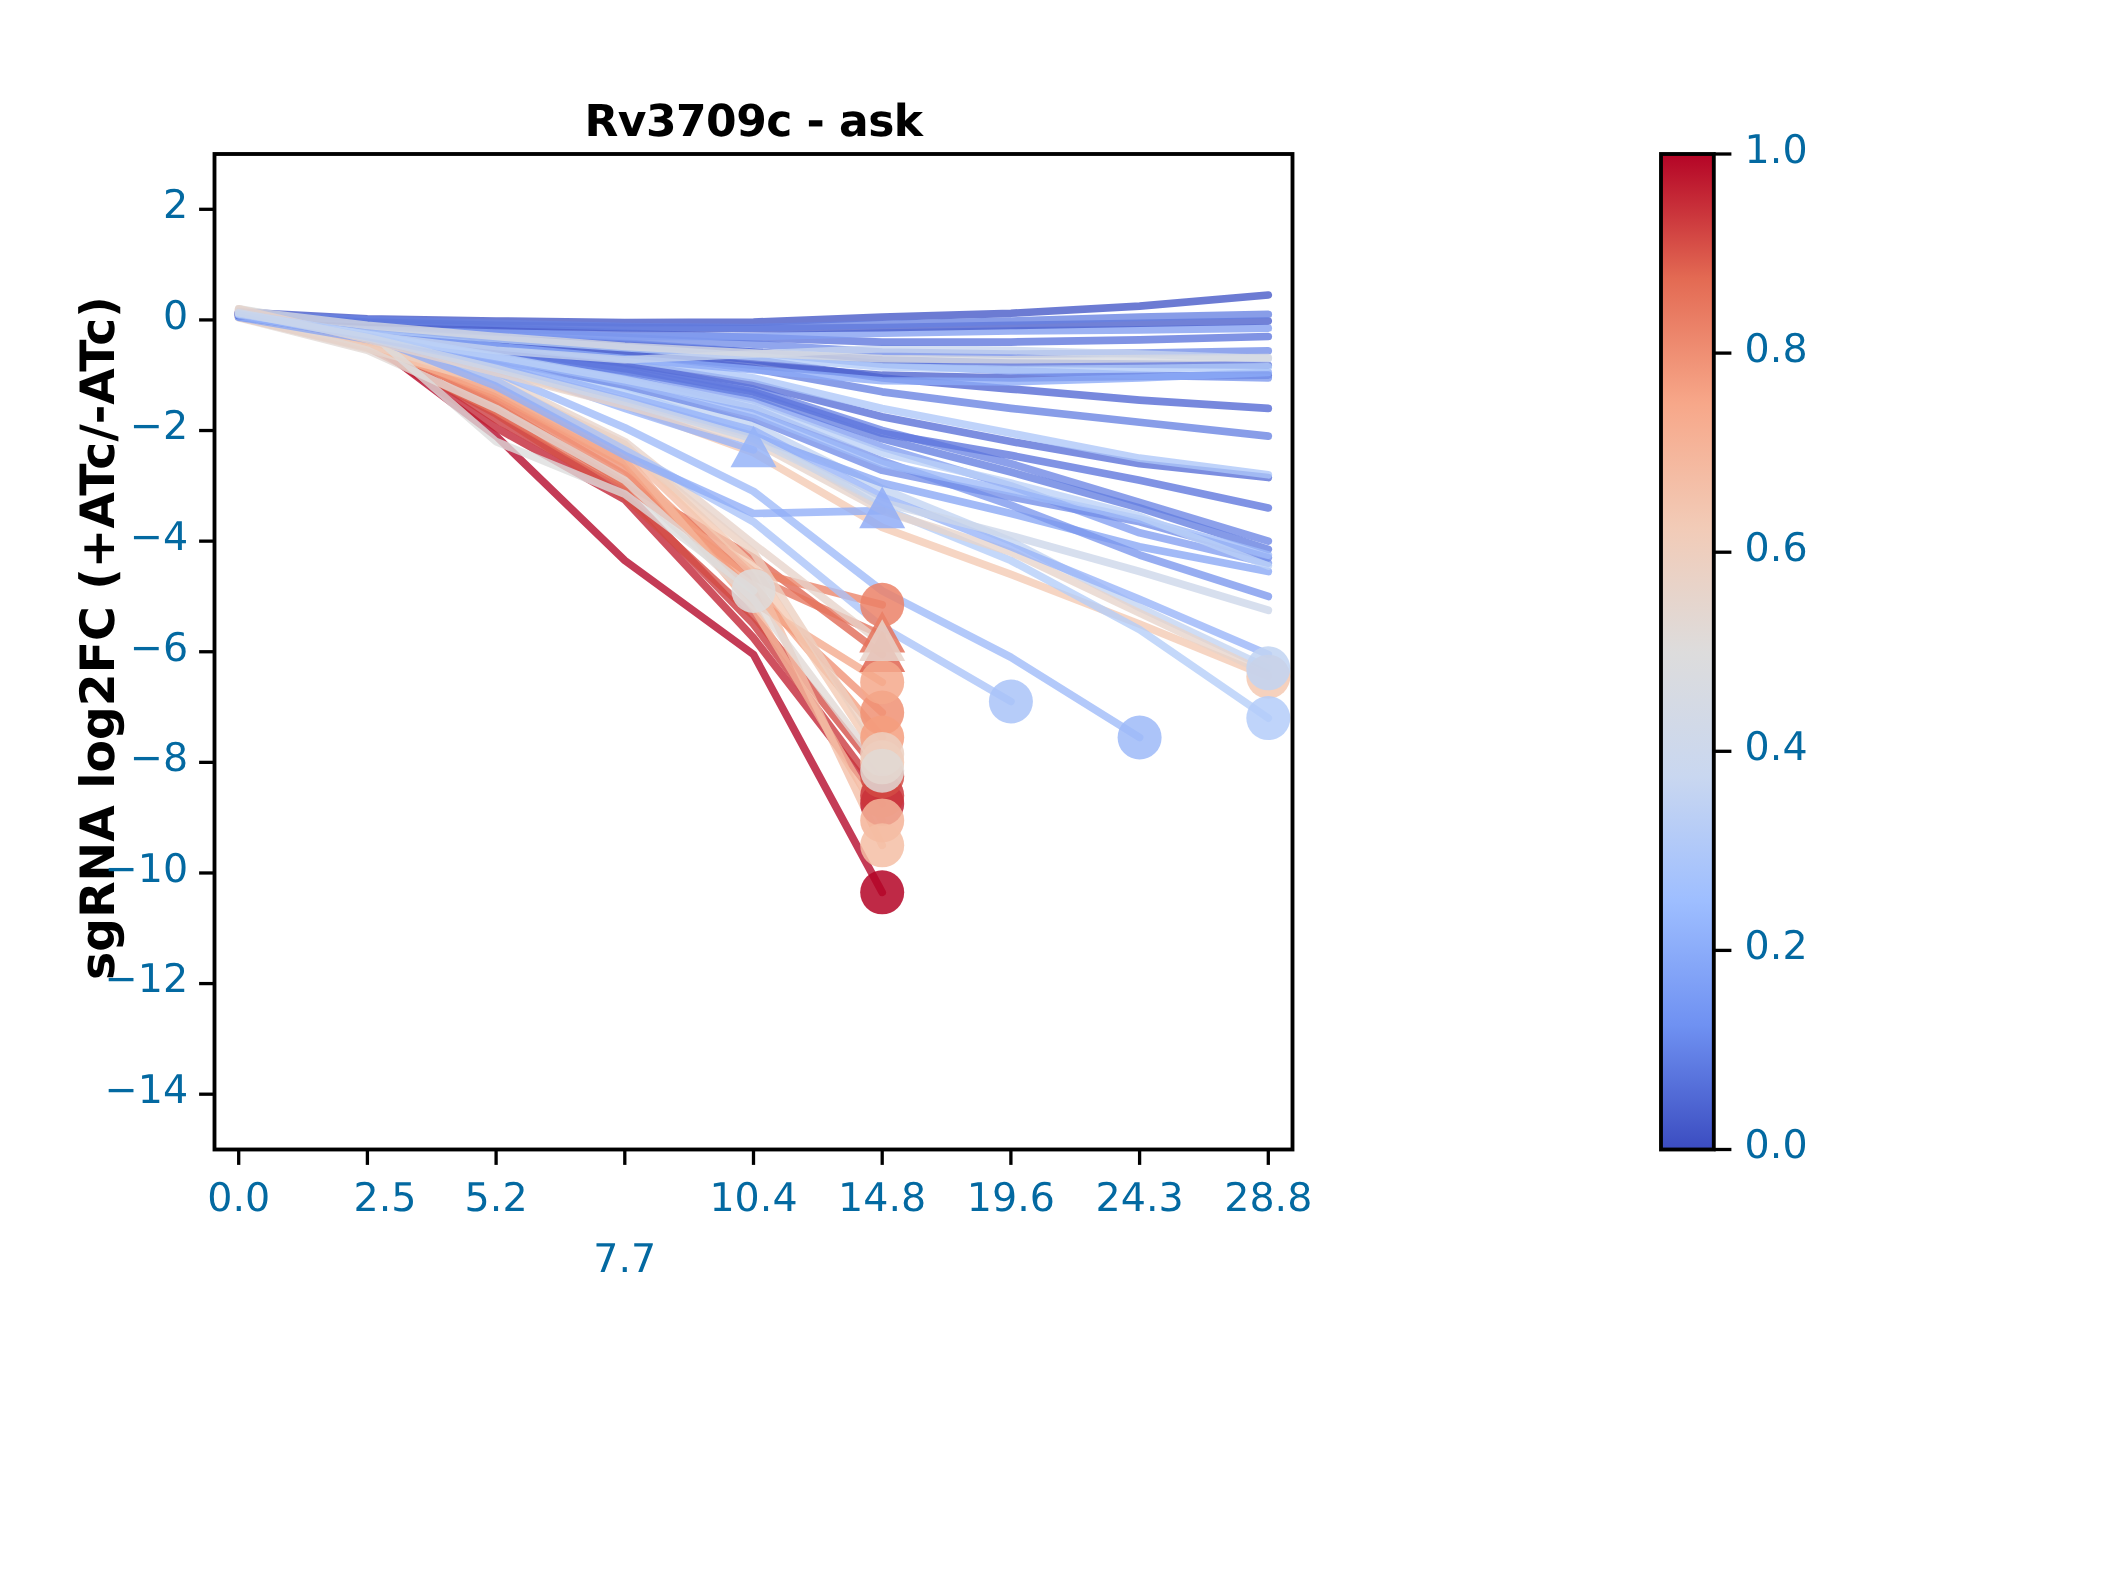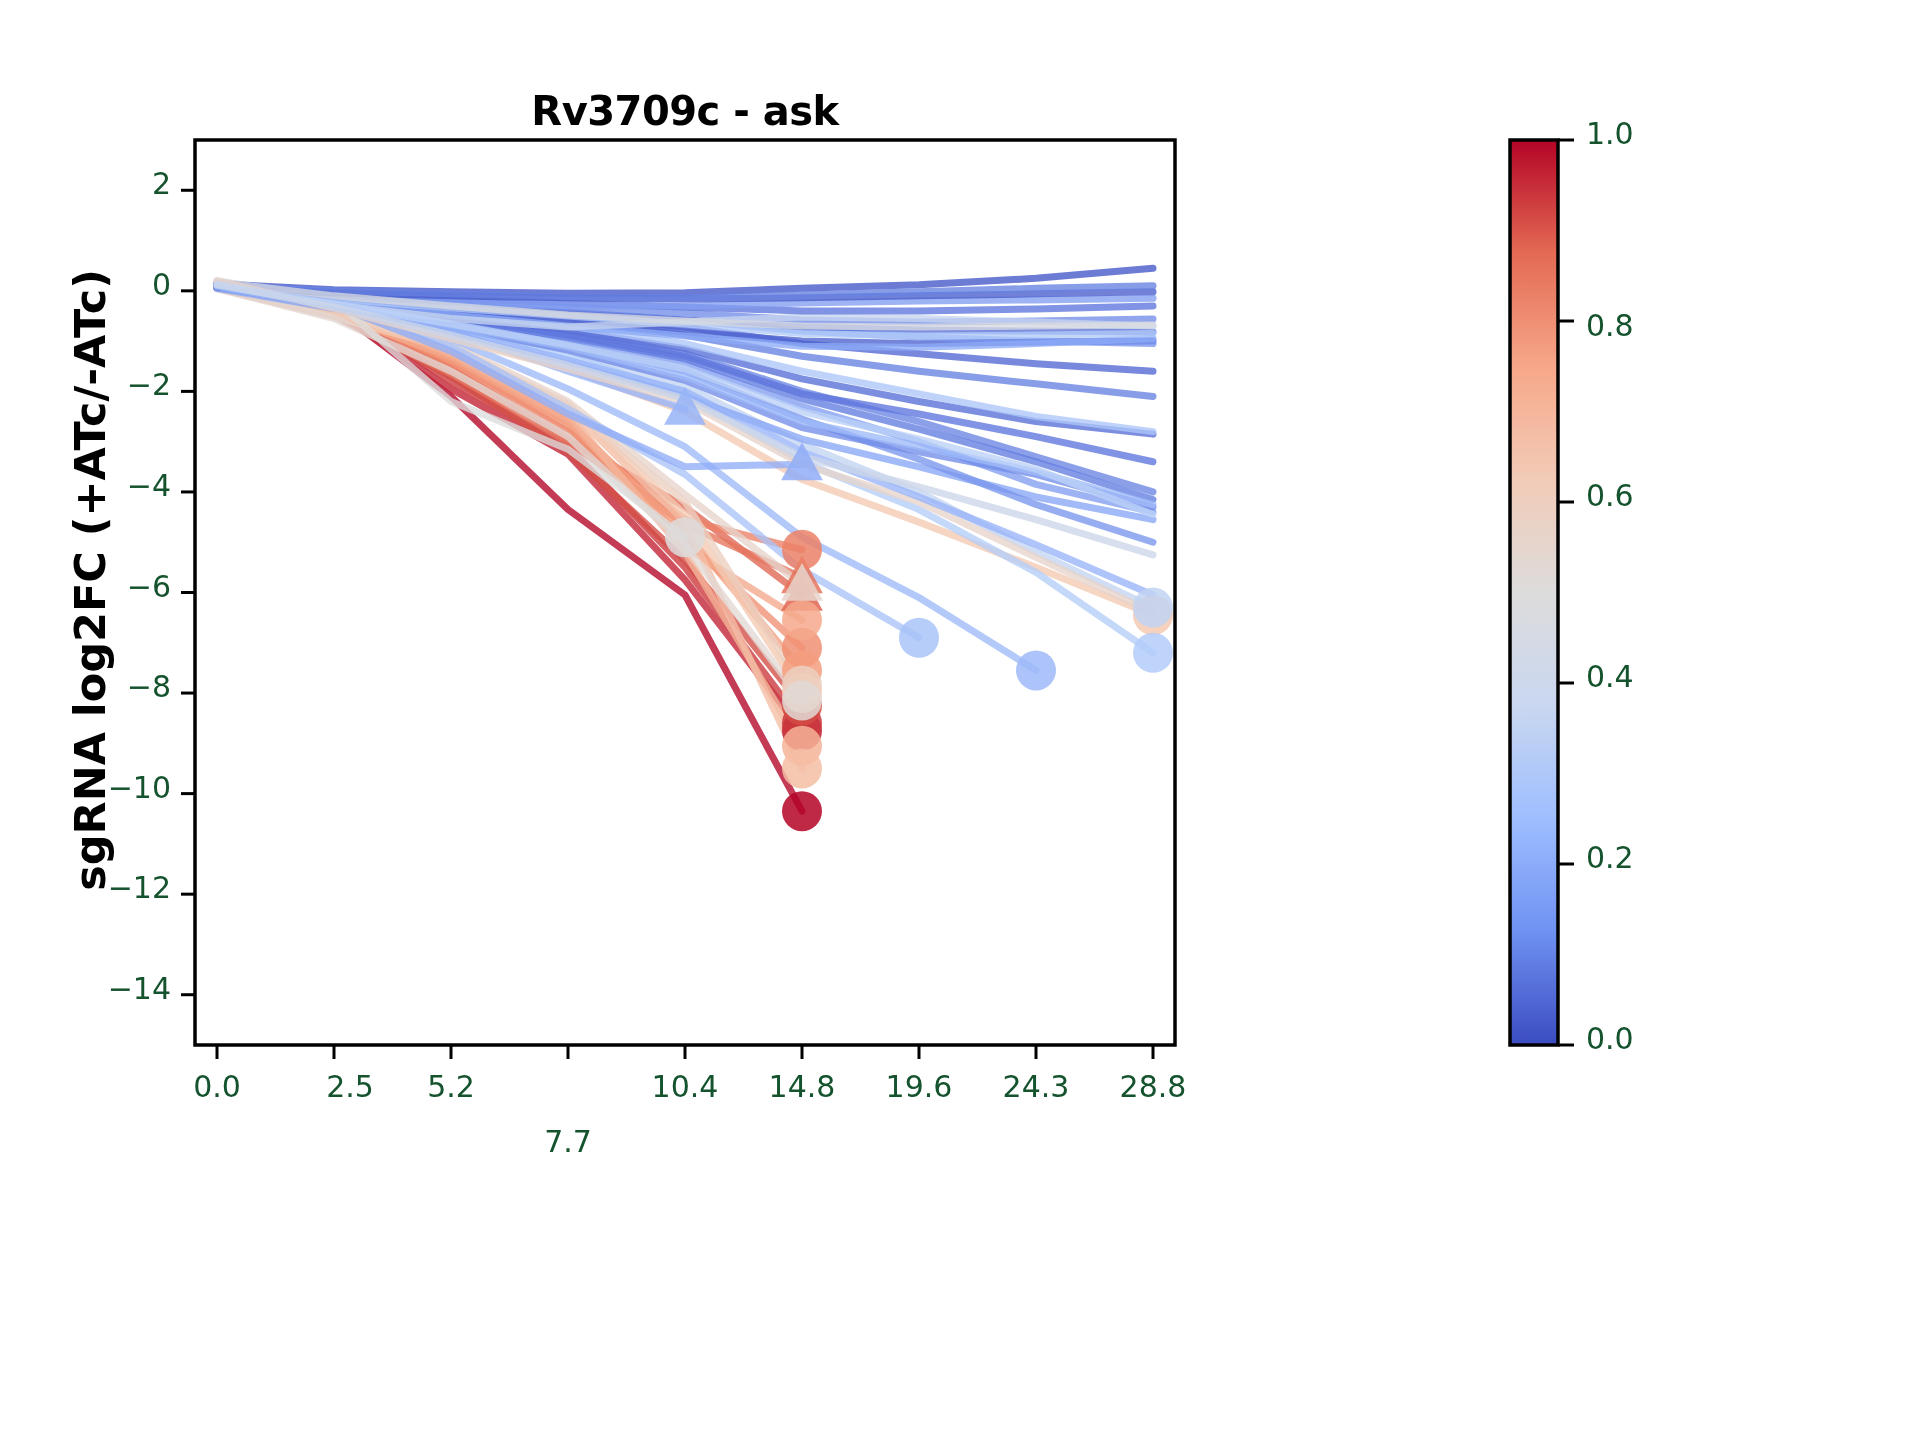--- a/index.html
+++ b/index.html
@@ -55,22 +55,22 @@
     top: 1350px;
     width: 980px;
     text-align: center;
     font-size: 46px;
     font-weight: bold;
     color: #000000;
     font-family: "DejaVu Sans", sans-serif;
   }
   .tick-label {
     position: absolute;
-    font-size: 30px;
-    color: #14532d;
+    font-size: 36px;
+    color: #0369a1;
     font-family: "DejaVu Sans", sans-serif;
     white-space: nowrap;
   }
   .ytick-label { text-align: right; }
   .xtick-label { text-align: center; }
   .cbtick-label { text-align: left; }
 </style>
 </head>
 <body>
 
@@ -234,17 +234,17 @@
       <div class="tick-label xtick-label" style="left: 712px; top: 1069px; width: 180px;">14.8</div>
       <div class="tick-label xtick-label" style="left: 829px; top: 1069px; width: 180px;">19.6</div>
       <div class="tick-label xtick-label" style="left: 946px; top: 1069px; width: 180px;">24.3</div>
       <div class="tick-label xtick-label" style="left: 1063px; top: 1069px; width: 180px;">28.8</div>
     </div>
   <div id="cbtick-layer">
       <div class="tick-label cbtick-label" style="left: 1586px; top: 1021px;">0.0</div>
       <div class="tick-label cbtick-label" style="left: 1586px; top: 840px;">0.2</div>
       <div class="tick-label cbtick-label" style="left: 1586px; top: 659px;">0.4</div>
       <div class="tick-label cbtick-label" style="left: 1586px; top: 478px;">0.6</div>
-      <div class="tick-label cbtick-label" style="left: 1586px; top: 308px;">0.8</div>
+      <div class="tick-label cbtick-label" style="left: 1586px; top: 297px;">0.8</div>
       <div class="tick-label cbtick-label" style="left: 1586px; top: 116px;">1.0</div>
     </div>
 
 </div>
 
 </body></html>

